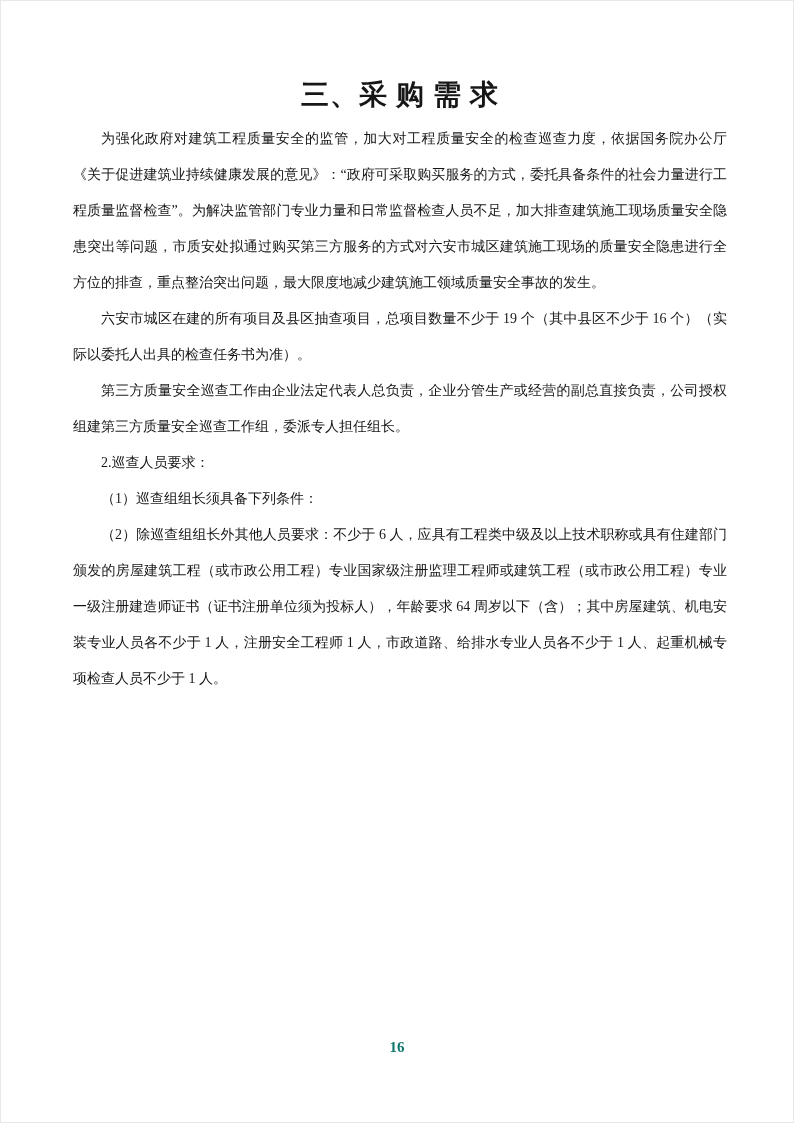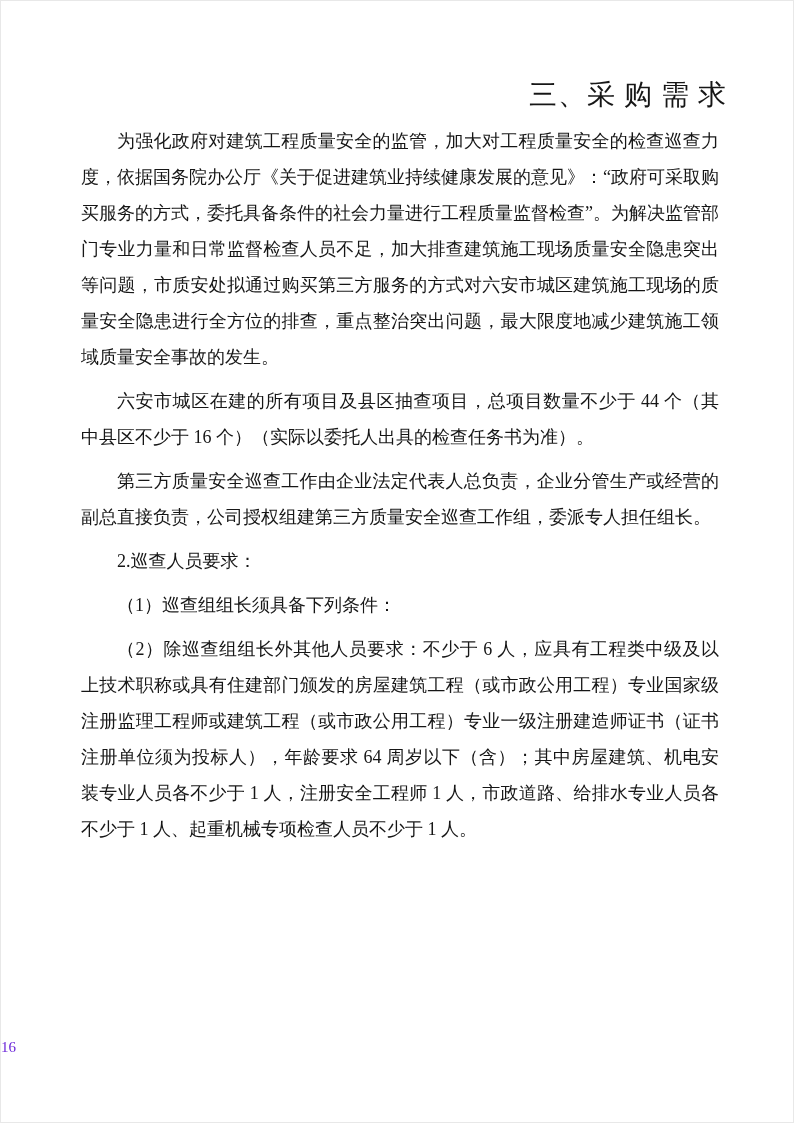--- a/index.html
+++ b/index.html
@@ -20,49 +20,51 @@
   }
   .content {
     position: absolute;
     top: 74px;
     left: 72px;
     width: 654px;
   }
   .doc-title {
     font-size: 28px;
     line-height: 40px;
-    text-align: right;
-    font-weight: 400;
+    text-align: center;
+    font-weight: 700;
     margin: 0 0 6px 0;
     letter-spacing: 1px;
     white-space: pre;
   }
   .block {
-    font-size: 18px;
+    font-size: 14px;
     line-height: 36px;
     text-align: justify;
     text-indent: 2em;
-    margin: 8px;
+    margin: 0;
   }
   .page-number {
     position: absolute;
     bottom: 66px;
     left: 0;
     width: 100%;
+    text-align: center;
     font-size: 15px;
-    color: #6d28d9;
+    color: #0f766e;
+    font-weight: bold;
   }
 </style>
 </head>
 <body>
 
 <div class="page">
   <div class="content">
     <h1 class="doc-title">三、采 购 需 求</h1>
     <p class="block">为强化政府对建筑工程质量安全的监管，加大对工程质量安全的检查巡查力度，依据国务院办公厅《关于促进建筑业持续健康发展的意见》：“政府可采取购买服务的方式，委托具备条件的社会力量进行工程质量监督检查”。为解决监管部门专业力量和日常监督检查人员不足，加大排查建筑施工现场质量安全隐患突出等问题，市质安处拟通过购买第三方服务的方式对六安市城区建筑施工现场的质量安全隐患进行全方位的排查，重点整治突出问题，最大限度地减少建筑施工领域质量安全事故的发生。</p>
-    <p class="block">六安市城区在建的所有项目及县区抽查项目，总项目数量不少于 44 个（其中县区不少于 16 个）（实际以委托人出具的检查任务书为准）。</p>
+    <p class="block">六安市城区在建的所有项目及县区抽查项目，总项目数量不少于 19 个（其中县区不少于 16 个）（实际以委托人出具的检查任务书为准）。</p>
     <p class="block">第三方质量安全巡查工作由企业法定代表人总负责，企业分管生产或经营的副总直接负责，公司授权组建第三方质量安全巡查工作组，委派专人担任组长。</p>
     <p class="block">2.巡查人员要求：</p>
     <p class="block">（1）巡查组组长须具备下列条件：</p>
     <p class="block">（2）除巡查组组长外其他人员要求：不少于 6 人，应具有工程类中级及以上技术职称或具有住建部门颁发的房屋建筑工程（或市政公用工程）专业国家级注册监理工程师或建筑工程（或市政公用工程）专业一级注册建造师证书（证书注册单位须为投标人），年龄要求 64 周岁以下（含）；其中房屋建筑、机电安装专业人员各不少于 1 人，注册安全工程师 1 人，市政道路、给排水专业人员各不少于 1 人、起重机械专项检查人员不少于 1 人。</p>
   </div>
   <div class="page-number">16</div>
 </div>
 
 </body></html>

